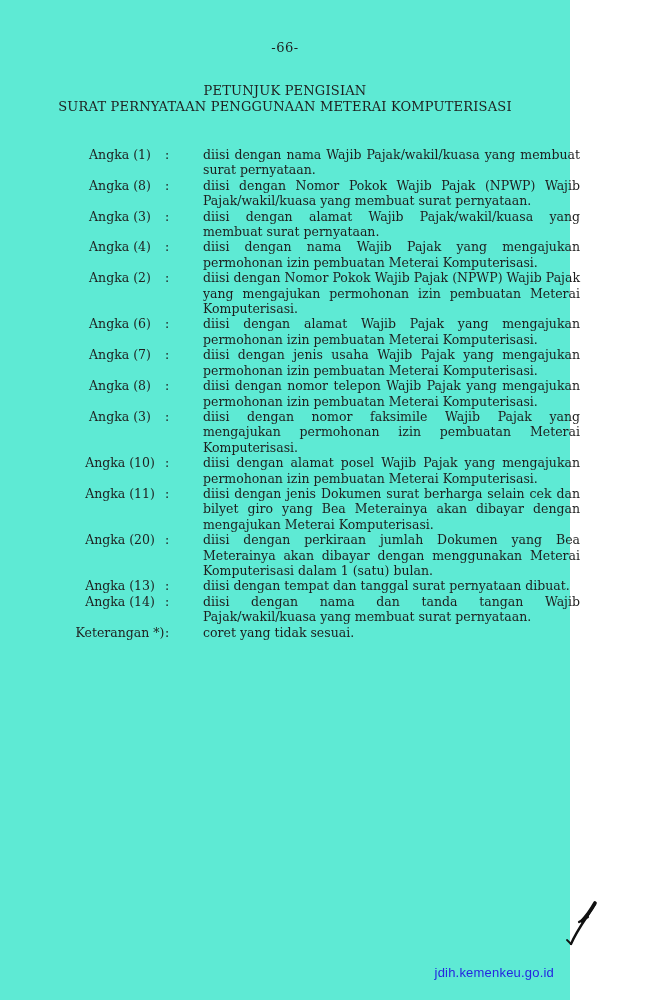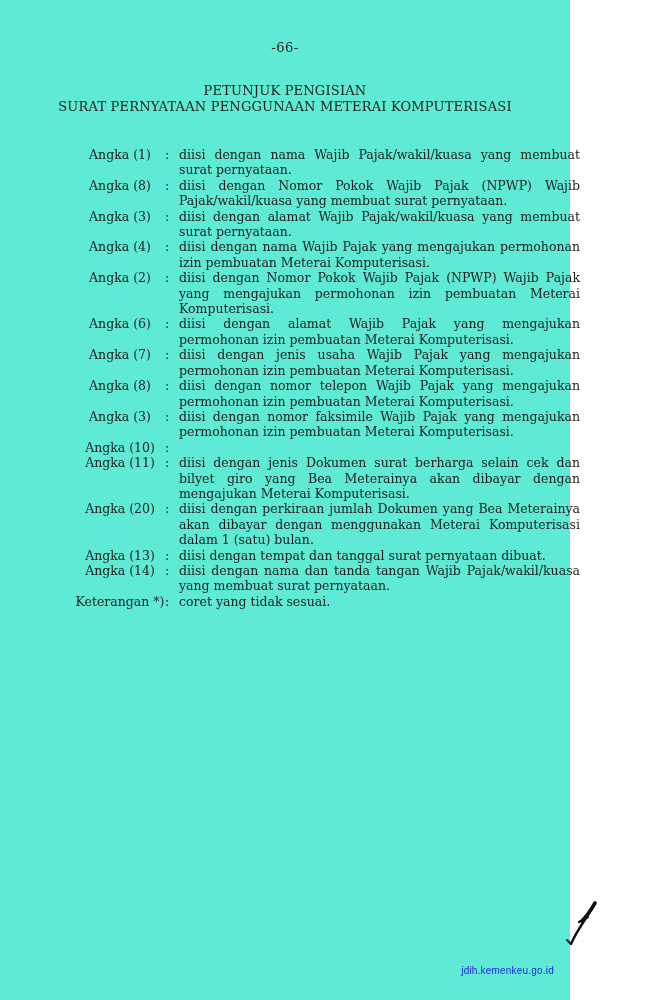--- a/index.html
+++ b/index.html
@@ -56,34 +56,35 @@
     white-space: nowrap;
     text-align: center;
   }
   .row .colon {
     flex: 0 0 14px;
   }
   .row .desc {
     flex: 1 1 auto;
     text-align: justify;
     text-align-last: left;
+    margin-left: 24px;
   }
   .signature {
     position: absolute;
     left: 545px;
     top: 890px;
     width: 70px;
     height: 70px;
   }
   .watermark {
     position: absolute;
     top: 965px;
     right: 16px;
     font-family: "Liberation Sans", sans-serif;
-    font-size: 10px;
+    font-size: 13px;
     font-weight: 500;
     letter-spacing: 0.2px;
   }
 </style>
 </head>
 <body>
 
 <div class="page">
 
   <div class="page-number">-66-</div>
@@ -144,20 +145,21 @@
 
     <div class="row">
       <div class="label">Angka (3)</div>
       <div class="colon">:</div>
       <div class="desc">diisi dengan nomor faksimile Wajib Pajak yang mengajukan permohonan izin pembuatan Meterai Komputerisasi.</div>
     </div>
 
     <div class="row">
       <div class="label">Angka (10)</div>
       <div class="colon">:</div>
+      <div class="desc">diisi dengan alamat posel Wajib Pajak yang mengajukan permohonan izin pembuatan Meterai Komputerisasi.</div>
     </div>
 
     <div class="row">
       <div class="label">Angka (11)</div>
       <div class="colon">:</div>
       <div class="desc">diisi dengan jenis Dokumen surat berharga selain cek dan bilyet giro yang Bea Meterainya akan dibayar dengan mengajukan Meterai Komputerisasi.</div>
     </div>
 
     <div class="row">
       <div class="label">Angka (20)</div>

